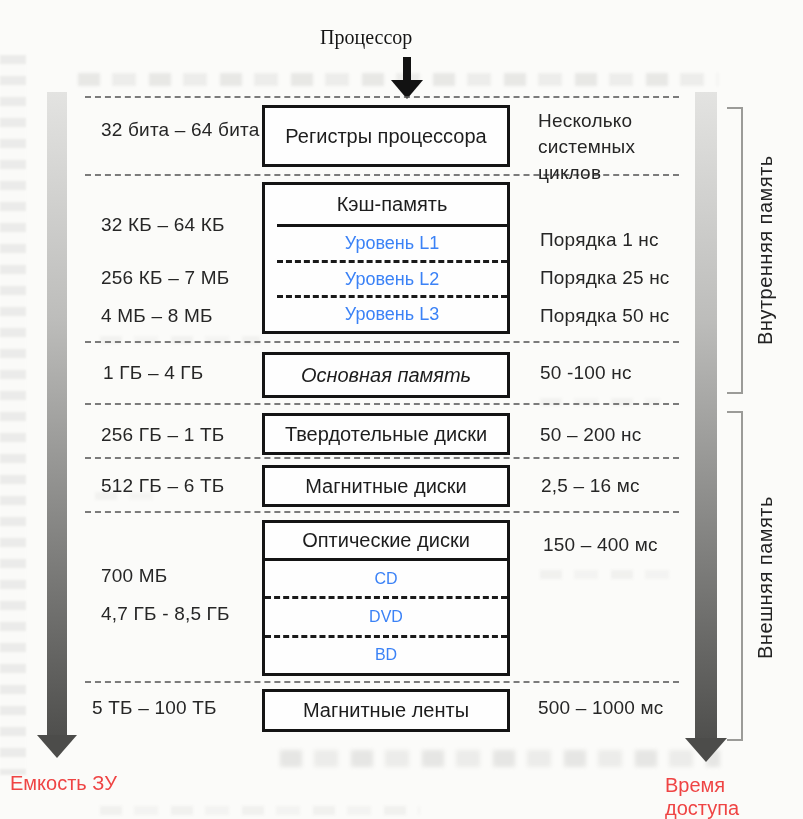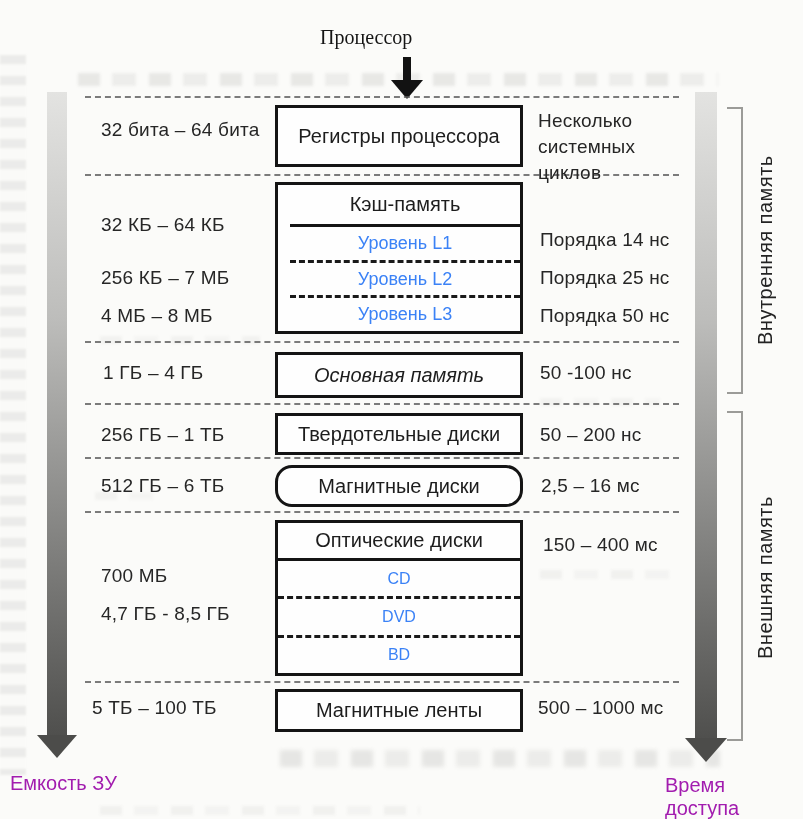--- a/index.html
+++ b/index.html
@@ -21,42 +21,42 @@
   .title{position:absolute;left:320px;top:26px;width:170px;text-align:left;
     font-family:"Liberation Serif",serif;font-size:20px;color:#151515;}
   .blk-arrow-stem{position:absolute;left:403px;top:57px;width:8px;height:25px;background:#121212;}
   .blk-arrow-head{position:absolute;left:391px;top:80px;width:0;height:0;
     border-left:16px solid transparent;border-right:16px solid transparent;border-top:19px solid #121212;}
 
   
   .dash{position:absolute;left:85px;width:594px;height:0;border-top:2px dashed #5c5c5c;opacity:.8;}
 
   
-  .box{position:absolute;left:275px;width:248px;background:#fefefe;border:3px solid #141414;
+  .box{position:absolute;left:262px;width:248px;background:#fefefe;border:3px solid #141414;
     display:flex;align-items:center;justify-content:center;text-align:right;box-sizing:border-box;}
   .group{flex-direction:column;align-items:stretch;justify-content:flex-start;padding:0;}
   .group-header{border-bottom:3px solid #141414;display:flex;align-items:center;justify-content:center;}
   .group-row{flex:1;display:flex;align-items:center;justify-content:center;}
   .dashed-top{border-top:3px dashed #1a1a1a;}
   .subtxt{font-size:18px;color:#3b82f6;}
 
   
   .grad-bar{position:absolute;background:linear-gradient(to bottom,#e3e3e1 0%,#bdbdbb 35%,#8a8a88 65%,#4f4f4d 100%);}
   .grad-head-left{position:absolute;left:37px;top:735px;width:0;height:0;
     border-left:20px solid transparent;border-right:20px solid transparent;border-top:23px solid #4c4c4a;}
   .grad-head-right{position:absolute;left:685px;top:738px;width:0;height:0;
     border-left:21px solid transparent;border-right:21px solid transparent;border-top:24px solid #4c4c4a;}
 
   
   .bracket{position:absolute;left:727px;width:16px;box-sizing:border-box;
     border-top:2px solid #9b9b98;border-right:2px solid #9b9b98;border-bottom:2px solid #9b9b98;}
   .vlabel{position:absolute;left:750px;width:30px;display:flex;align-items:center;justify-content:center;
     writing-mode:vertical-rl;transform:rotate(180deg);font-size:20px;color:#232323;letter-spacing:.5px;}
 
-  .axis-label{position:absolute;font-size:20px;color:#a21caf;}
+  .axis-label{position:absolute;font-size:20px;color:#ef4444;}
 </style>
 </head>
 <body>
 
 <div id="page">
 
   <div class="edge-noise"></div>
   <div class="bleed" style="left:78px;top:73px;width:640px;height:13px;"></div>
   <div class="bleed" style="left:300px;top:196px;width:130px;height:9px;opacity:.3;"></div>
   <div class="bleed" style="left:320px;top:262px;width:170px;height:9px;opacity:.3;"></div>
@@ -118,21 +118,21 @@
   </div>
 
   <div class="box" style="top:352px;height:46px;font-style:italic;">
     <span class="boxtxt">Основная память</span>
   </div>
 
   <div class="box" style="top:413px;height:42px;">
     <span class="boxtxt">Твердотельные диски</span>
   </div>
 
-  <div class="box" style="top:465px;height:42px;border-radius:17px;">
+  <div class="box" style="top:465px;height:42px;">
     <span class="boxtxt">Магнитные диски</span>
   </div>
 
   <div class="box group" style="top:520px;height:156px;">
     <div class="group-header" style="height:35px;">
       <span class="boxtxt">Оптические диски</span>
     </div>
     <div class="group-row">
       <span class="subtxt" style="font-size:16px;">CD</span>
     </div>
@@ -144,21 +144,21 @@
     </div>
   </div>
 
   <div class="box" style="top:689px;height:43px;">
     <span class="boxtxt">Магнитные ленты</span>
   </div>
 
   <div class="lbl prewrap" style="left:538px;top:108px;">Несколько
 системных
 циклов</div>
-  <div class="lbl" style="left:540px;top:229px;">Порядка 14 нс</div>
+  <div class="lbl" style="left:540px;top:229px;">Порядка 1 нс</div>
   <div class="lbl" style="left:540px;top:267px;">Порядка 25 нс</div>
   <div class="lbl" style="left:540px;top:305px;">Порядка 50 нс</div>
   <div class="lbl" style="left:540px;top:362px;">50 -100 нс</div>
   <div class="lbl" style="left:540px;top:424px;">50 – 200 нс</div>
   <div class="lbl" style="left:541px;top:475px;">2,5 – 16 мс</div>
   <div class="lbl" style="left:543px;top:534px;">150 – 400 мс</div>
   <div class="lbl" style="left:538px;top:697px;">500 – 1000 мс</div>
 
   <div class="bracket" style="top:107px;height:287px;"></div>
   <div class="bracket" style="top:411px;height:330px;"></div>

